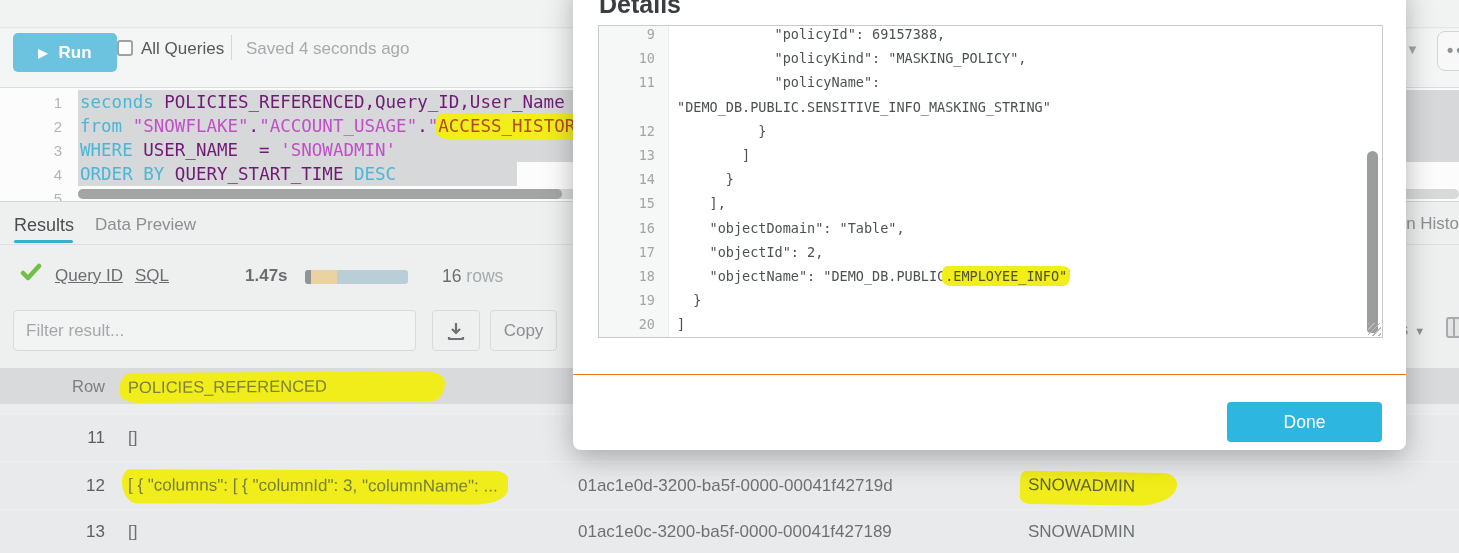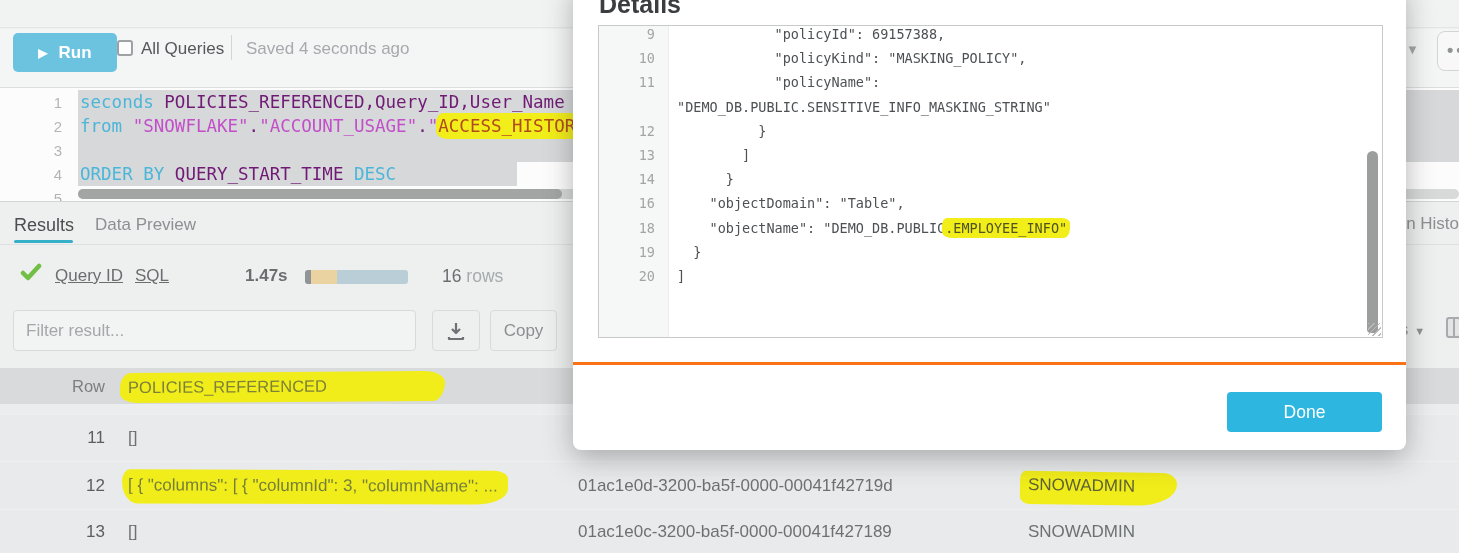--- a/index.html
+++ b/index.html
@@ -81,21 +81,21 @@
   .codebox { position:absolute; left:25px; top:43px; width:785px; height:313px; border:1px solid #c8c9c9; background:#fff; overflow:hidden; }
   .gutter { position:absolute; left:0; top:0; bottom:0; width:70px; background:#f6f7f7; border-right:1px solid #ececec; }
   .code-lines { position:absolute; left:0; top:-4px; right:0; }
   .code-line { display:flex; height:24.2px; align-items:center; }
   .cl-num { width:70px; flex:none; text-align:right; padding-right:14px; font:13.5px "DejaVu Sans Mono",monospace; color:#a4a4a4; }
   .cl-txt { padding-left:8px; font:13.5px/24px "DejaVu Sans Mono",monospace; color:#4d5154; white-space:pre; }
   .cl-mark { background:#f2ee19; color:#4f5222; padding:2px 3px; margin:0 -3px; border-radius:5px 9px 6px 10px / 8px 5px 10px 6px; }
   .vs-thumb { position:absolute; right:4px; top:125px; width:11px; height:182px; background:#9c9d9d; border-radius:6px 6px 4px 4px; }
   .grip { position:absolute; right:1px; bottom:1px; width:13px; height:13px;
           background:repeating-linear-gradient(135deg,#b9b9b9 0 1px,transparent 1px 4px); }
-  .modal-footer { position:absolute; left:0; top:380px; width:100%; height:88px; border-top:3px solid #f97316; }
+  .modal-footer { position:absolute; left:0; top:392px; width:100%; height:88px; border-top:1px solid #f97316; }
   .done-btn { position:absolute; left:654px; top:27px; width:155px; height:40px; background:#2cb6e0; border-radius:4px;
               color:#fff; font-size:17.5px; text-align:center; line-height:40px; cursor:pointer; }
 
   
   .caret-top { left:1406px; top:42px; font-size:13px; color:#a2a5a7; }
   .more-btn { left:1437px; top:31px; width:54px; height:40px; border:1px solid #d3d4d4; border-radius:8px; background:#f8f8f8;
               font-size:18px; font-weight:bold; color:#909394; letter-spacing:3px; line-height:37px; padding-left:9px; }
   .check-svg { left:20px; top:261px; }
 </style>
 </head>
@@ -119,20 +119,21 @@
       <div class="ed-line">
         <span class="ed-num">1</span>
         <span class="ed-code"><span class="tk-kw">seconds</span><span class="tk-pl"> POLICIES_REFERENCED,Query_ID,User_Name</span></span>
       </div>
       <div class="ed-line">
         <span class="ed-num">2</span>
         <span class="ed-code"><span class="tk-kw">from</span><span class="tk-pl"> </span><span class="tk-str">"SNOWFLAKE"</span><span class="tk-pl">.</span><span class="tk-str">"ACCOUNT_USAGE"</span><span class="tk-pl">.</span><span class="tk-str">"</span><span class="tk-mark">ACCESS_HISTORY"</span></span>
       </div>
       <div class="ed-line">
         <span class="ed-num">3</span>
+        <span class="ed-code"><span class="tk-kw">WHERE</span><span class="tk-pl"> USER_NAME  = </span><span class="tk-str">'SNOWADMIN'</span></span>
       </div>
       <div class="ed-line">
         <span class="ed-num">4</span>
         <span class="ed-code"><span class="tk-kw">ORDER</span><span class="tk-pl"> </span><span class="tk-kw">BY</span><span class="tk-pl"> QUERY_START_TIME </span><span class="tk-kw">DESC</span></span>
       </div>
       <div class="ed-line">
         <span class="ed-num">5</span>
         <span class="ed-code"></span>
       </div>
     </div>
@@ -232,24 +233,32 @@
         </div>
         <div class="code-line">
           <span class="cl-num">13</span>
           <span class="cl-txt">        ]</span>
         </div>
         <div class="code-line">
           <span class="cl-num">14</span>
           <span class="cl-txt">      }</span>
         </div>
         <div class="code-line">
+          <span class="cl-num">15</span>
+          <span class="cl-txt">    ],</span>
+        </div>
+        <div class="code-line">
           <span class="cl-num">16</span>
           <span class="cl-txt">    "objectDomain": "Table",</span>
         </div>
         <div class="code-line">
+          <span class="cl-num">17</span>
+          <span class="cl-txt">    "objectId": 2,</span>
+        </div>
+        <div class="code-line">
           <span class="cl-num">18</span>
           <span class="cl-txt">    "objectName": "DEMO_DB.PUBLIC<span class="cl-mark">.EMPLOYEE_INFO"</span></span>
         </div>
         <div class="code-line">
           <span class="cl-num">19</span>
           <span class="cl-txt">  }</span>
         </div>
         <div class="code-line">
           <span class="cl-num">20</span>
           <span class="cl-txt">]</span>

